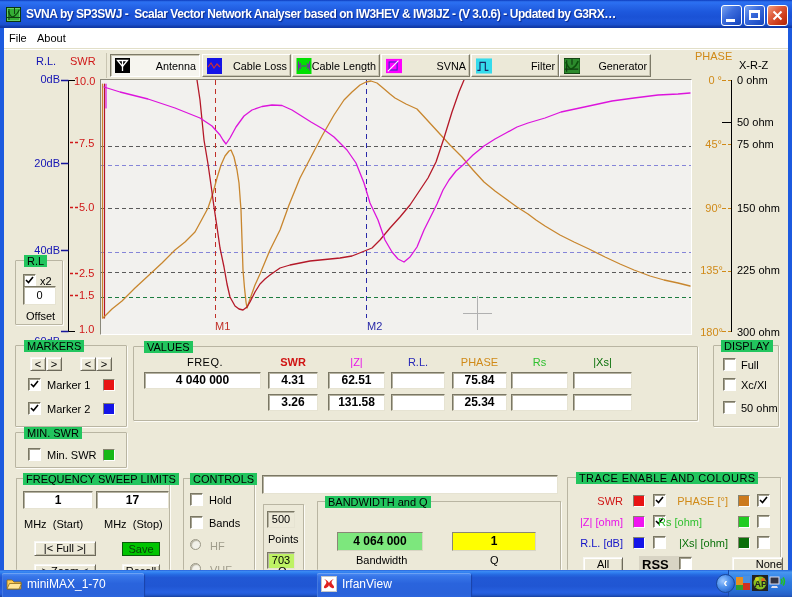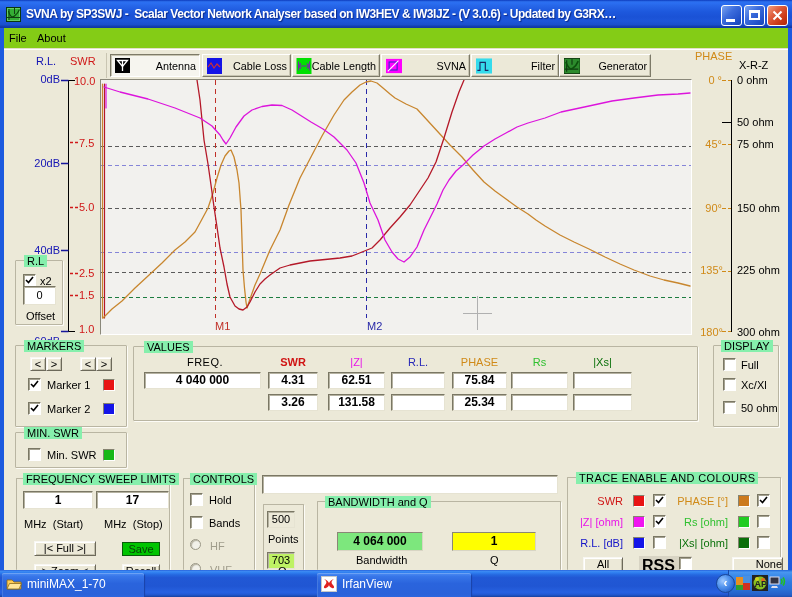--- a/index.html
+++ b/index.html
@@ -11,32 +11,32 @@
 #titlebar { left:0; top:0; width:792px; height:28px;
   background:linear-gradient(180deg,#0d3bbd 0%,#2a6ceb 6%,#2b6ff2 10%,#2767e9 20%,#1d58dd 42%,#1a52d6 60%,#1d56da 75%,#1a50cd 88%,#133fb0 94%,#0e36a4 100%);
 }
 #titlebar .ttext { left:26px; top:7px; color:#fff; font-size:12px; font-weight:bold; letter-spacing:-0.45px; text-shadow:1px 1px 1px #0a2a8a; white-space:nowrap; }
 .capbtn { top:5px; width:21px; height:21px; border-radius:3px; border:1px solid #fff;
   background:linear-gradient(135deg,#7ba4f0 0%,#3c6cdc 40%,#2050c8 80%,#1846b4 100%);
   color:#fff; text-align:center; line-height:19px; font-size:12px; font-weight:bold; }
 .capbtn.close { background:linear-gradient(135deg,#f0a080 0%,#e06040 35%,#cc3a18 70%,#b02808 100%); }
 #brdL { left:0; top:28px; width:4px; height:542px; background:#1c5adf; }
 #brdR { left:788px; top:28px; width:4px; height:542px; background:#1c5adf; }
-#menubar { left:4px; top:28px; width:784px; height:21px; background:#84cc16; border-bottom:1px solid #e2dfc8; }
+#menubar { left:4px; top:28px; width:784px; height:21px; background:#ffffff; border-bottom:1px solid #e2dfc8; }
 #menubar span { position:absolute; top:4px; color:#000; }
 
 
 .tbtn { top:54px; height:23px; background:#ece9d8; border:1px solid; border-color:#fff #7d7a68 #7d7a68 #fff; box-shadow:inset -1px -1px 0 #c8c5b2; }
 .tbtn.pressed { background:#f6f5ef; border-color:#7d7a68 #fff #fff #7d7a68; box-shadow:inset 1px 1px 0 #c8c5b2; }
 .tbtn .lbl { position:absolute; top:5px; right:3px; font-size:10.8px; white-space:nowrap; }
 .ticon { position:absolute; left:4px; top:3px; width:16px; height:16px; }
 
 
 .grp { border:1px solid #b9b5a2; border-radius:1px; box-shadow:1px 1px 0 #fdfcf7; }
-.gtitle { position:absolute; top:-6px; background:#86efac; padding:0 3px; white-space:nowrap; }
+.gtitle { position:absolute; top:-6px; background:#22c55e; padding:0 3px; white-space:nowrap; }
 .cb { width:13px; height:13px; background:#fff; border:1px solid; border-color:#7a7764 #fff #fff #7a7764; box-shadow:inset 1px 1px 0 #a5a291; }
 .cb svg { position:absolute; left:1px; top:1px; }
 .tbox { background:#fff; border:1px solid; border-color:#7a7764 #e6e3d2 #e6e3d2 #7a7764; box-shadow:inset 1px 1px 0 #b5b2a1; text-align:center; }
 .btn { background:#ece9d8; border:1px solid; border-color:#f8f7f2 #6c695a #6c695a #f8f7f2; box-shadow:inset 1px 1px 0 #fff, inset -1px -1px 0 #c3c0ad; text-align:center; }
 .swatch { width:12px; height:12px; border:1px solid; border-color:#858270 #fff #fff #858270; }
 .num { font-weight:bold; font-size:12px; }
 
 
 #taskbar { left:0; top:570px; width:792px; height:27px;
   background:linear-gradient(180deg,#2157d6 0%,#3f8cf3 4%,#3181f1 9%,#2568e0 18%,#2158d5 28%,#2056d3 60%,#245cda 72%,#2761e2 82%,#235ad5 90%,#1d4eb8 96%,#16409e 100%);
@@ -319,32 +319,32 @@
         <path d="M1 4 L3.5 6.5 L8 1" stroke="#000" stroke-width="1.6" fill="none"></path>
       </svg>
     </div>
   <div class="abs" style="left:-15px;top:38px;width:70px;text-align:right;white-space:nowrap;color:#e814e8;">|Z| [ohm]</div>
   <div class="abs swatch" style="left:65px;top:38px;background:#f014f0;"></div>
   <div class="abs cb" style="left:85px;top:37px;">
       <svg width="9" height="9" viewBox="0 0 9 9">
         <path d="M1 4 L3.5 6.5 L8 1" stroke="#000" stroke-width="1.6" fill="none"></path>
       </svg>
     </div>
-  <div class="abs" style="left:90px;top:38px;width:70px;text-align:right;white-space:nowrap;color:#30c030;">Rs [ohm]</div>
+  <div class="abs" style="left:90px;top:38px;width:70px;text-align:left;white-space:nowrap;color:#30c030;">Rs [ohm]</div>
   <div class="abs swatch" style="left:170px;top:38px;background:#22cc22;"></div>
   <div class="abs cb" style="left:189px;top:37px;"></div>
   <div class="abs" style="left:-15px;top:59px;width:70px;text-align:right;white-space:nowrap;color:#1414c8;">R.L. [dB]</div>
   <div class="abs swatch" style="left:65px;top:59px;background:#1414e8;"></div>
   <div class="abs cb" style="left:85px;top:58px;"></div>
   <div class="abs" style="left:90px;top:59px;width:70px;text-align:right;white-space:nowrap;color:#0a700a;">|Xs| [ohm]</div>
   <div class="abs swatch" style="left:170px;top:59px;background:#0a700a;"></div>
   <div class="abs cb" style="left:189px;top:58px;"></div>
   <div class="abs btn" style="left:15px;top:79px;width:40px;height:15px;">All</div>
   <div class="abs" style="left:71px;top:78px;width:53px;height:16px;background:#d8d4c4;"></div>
-  <div class="abs" style="left:74px;top:79px;font-weight:bold;font-size:16px;">RSS</div>
+  <div class="abs" style="left:74px;top:79px;font-weight:bold;font-size:13px;">RSS</div>
   <div class="abs cb" style="left:111px;top:79px;"></div>
   <div class="abs btn" style="left:164px;top:79px;width:51px;height:15px;text-align:right;">None</div>
 </div>
 
 <div class="abs" id="taskbar">
   <div class="abs taskbtn" style="left:2px;width:142px;">
     <svg class="ic" width="16" height="16" viewBox="0 0 16 16">
       <path d="M1 4 L6 4 L8 6 L15 6 L15 13 L1 13 Z" fill="#ffcc55" stroke="#8a6a1a" stroke-width="0.8"></path>
       <path d="M1 13 L3.5 7.5 L15.5 7.5 L13 13 Z" fill="#ffe69a" stroke="#8a6a1a" stroke-width="0.8"></path>
     </svg>

